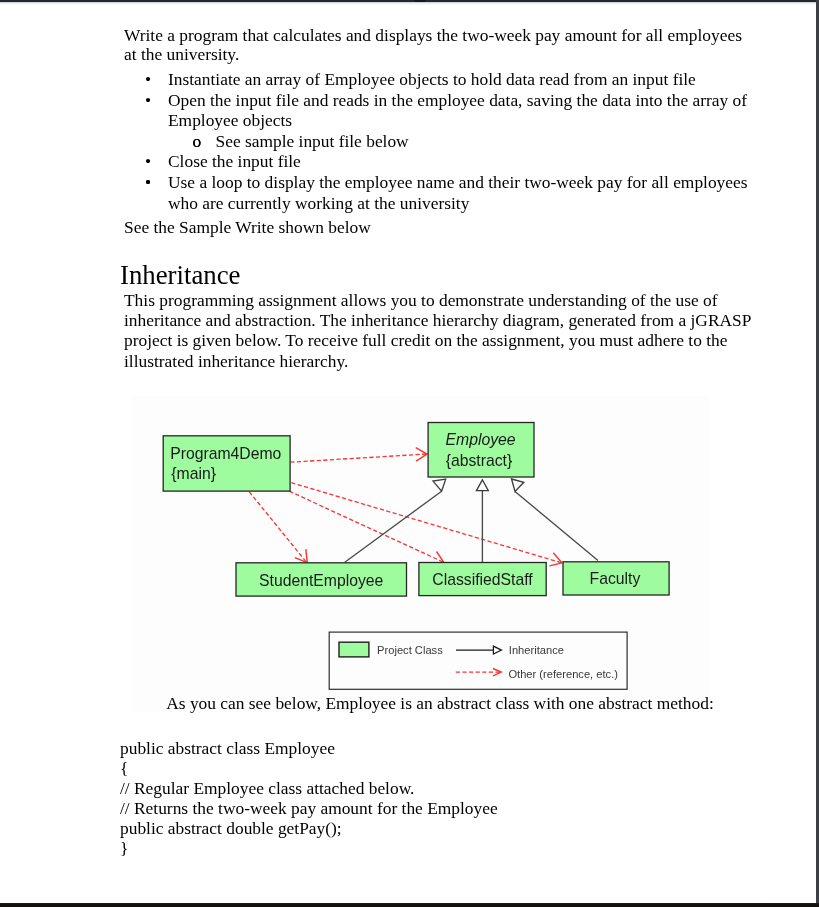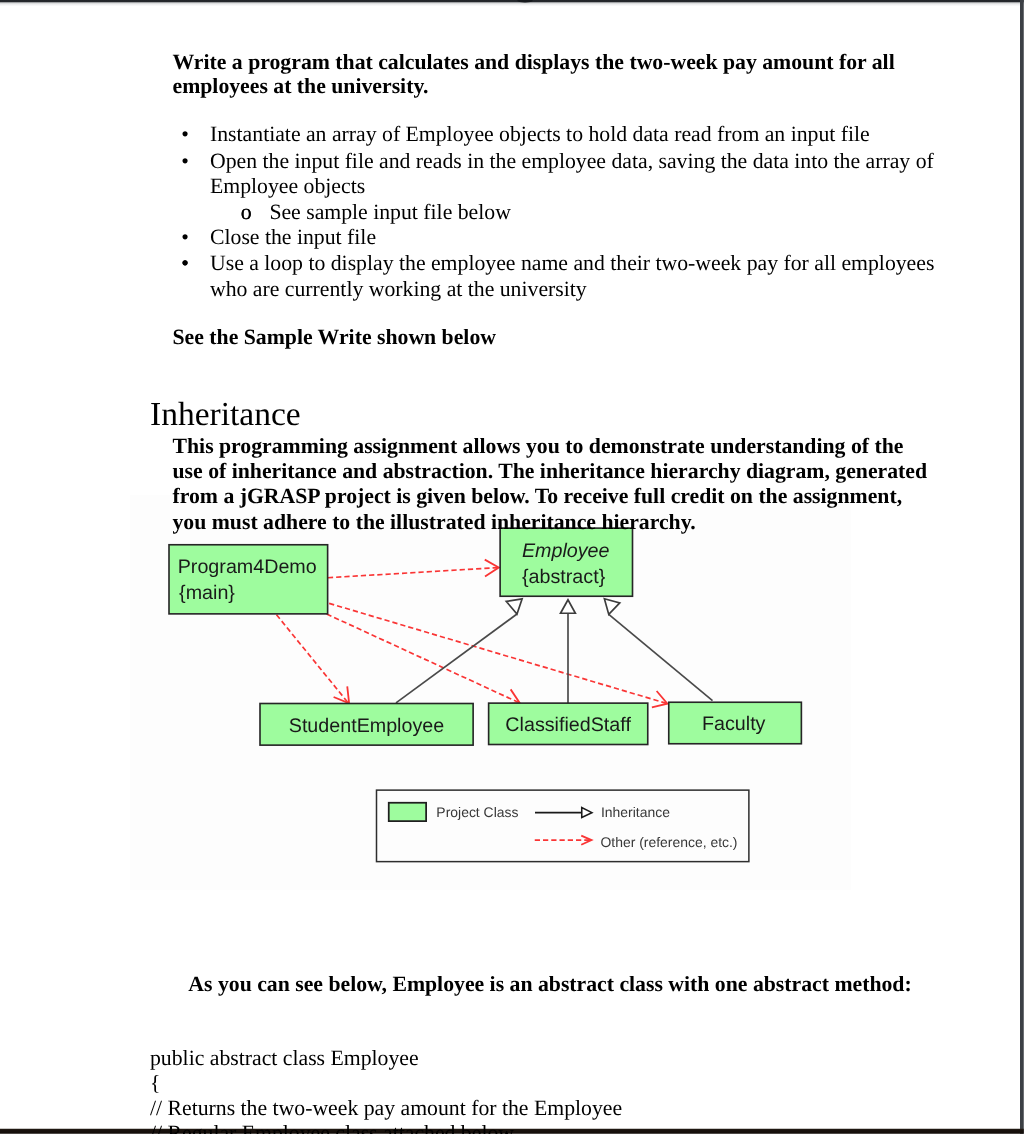--- a/index.html
+++ b/index.html
@@ -8,35 +8,35 @@
        font-family:"Liberation Serif", serif;color:#000;}
   #page{position:absolute;left:0;top:0;width:819px;height:907px;background:#fff;}
   .topbar{position:absolute;left:0;top:0;width:819px;height:5px;
           background:linear-gradient(to bottom,#23262a 0%,#26292d 32%,#bfc1c3 42%,#e9eaeb 62%,#ffffff 100%);}
   .topink{position:absolute;left:414px;top:0px;width:12px;height:2.4px;border-radius:0 0 50% 50%;background:#15181c;}
   .rightbar{position:absolute;left:816px;top:0;width:3px;height:907px;background:#3c4045;}
   .bottombar{position:absolute;left:0;top:903px;width:819px;height:4px;
              background:linear-gradient(to bottom,#241c14 0%,#18110c 35%,#130d09 100%);}
   .doc{position:absolute;left:120px;top:0;width:640px;
        font-size:17.4px;line-height:20.62px;}
-  .para{margin:18px;padding:0;font-weight:bold;}
+  .para{margin:4px;padding:0;}
   #p-intro{padding-top:21.8px;line-height:19.6px;}
   .blist{list-style:none;margin:0;padding:0;}
   .blist > li{position:relative;padding-left:48px;}
   .bull{position:absolute;left:25px;top:0;}
   .slist{list-style:none;margin:0;padding:0 0 0 24px;}
   .slist > li{position:relative;padding-left:23.5px;}
   .sbull{position:absolute;left:0.5px;top:0;font-size:17.4px;}
   .heading{font-weight:normal;font-size:26.8px;line-height:30px;margin:0;padding:18.4px 0 0 0;}
   #p-heading{margin-top:0px;line-height:20.05px;}
   #p-closing{padding-top:0px;text-align:center;}
 
   #diagram-slot{height:314.7px;}
   .code{padding-top:19.85px;line-height:20.05px;}
-  .diagram-wrap{position:absolute;left:104px;top:396px;width:577px;height:316px;}
+  .diagram-wrap{position:absolute;left:132px;top:396px;width:577px;height:316px;}
   #diagram-svg text{font-family:"Liberation Sans", sans-serif;fill:#1a1a1a;}
   #diagram-svg text.cls{font-size:15.75px;}
   #diagram-svg text.ital{font-style:italic;}
   #diagram-svg text.leg{font-size:11.15px;fill:#383838;}
 </style>
 </head>
 <body>
 
 <div id="page">
   <div class="topbar"></div>
@@ -152,20 +152,20 @@
 
     <p class="para" id="p-heading">This programming assignment allows you to demonstrate understanding of the use of inheritance and abstraction. The inheritance hierarchy diagram, generated from a jGRASP project is given below. To receive full credit on the assignment, you must adhere to the illustrated inheritance hierarchy.</p>
 
     <div id="diagram-slot"></div>
 
     <p class="para" id="p-closing">As you can see below, Employee is an abstract class with one abstract method:</p>
 
     <div class="code">
       <div>public abstract class Employee</div>
       <div>{</div>
+      <div>// Regular Employee class attached below.</div>
       <div>// Returns the two-week pay amount for the Employee</div>
-      <div>// Regular Employee class attached below.</div>
       <div>public abstract double getPay();</div>
       <div>}</div>
     </div>
 
   </div>
 </div>
 
 </body></html>

